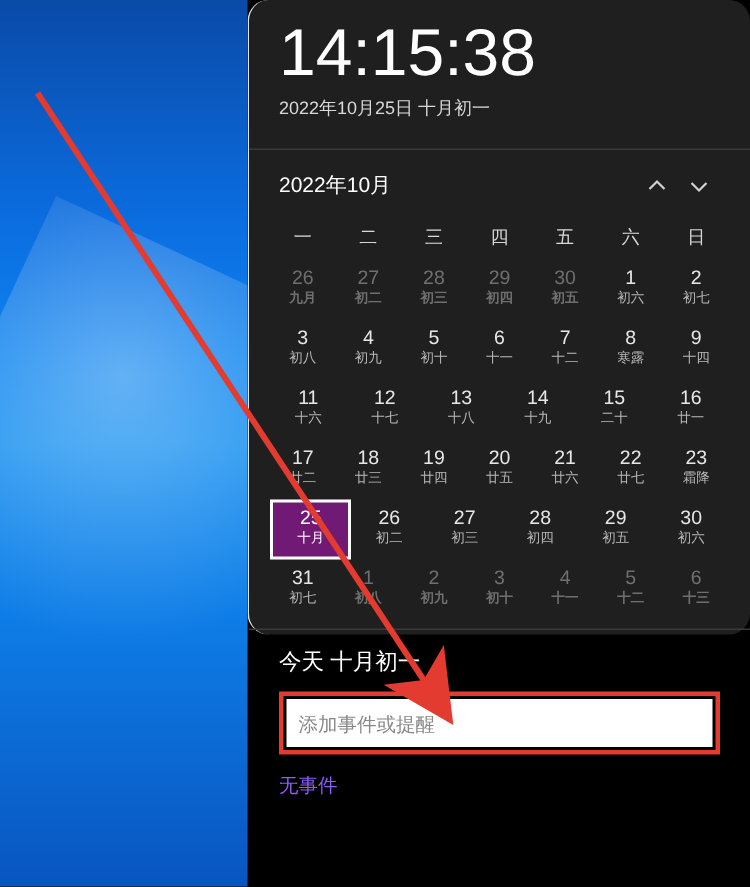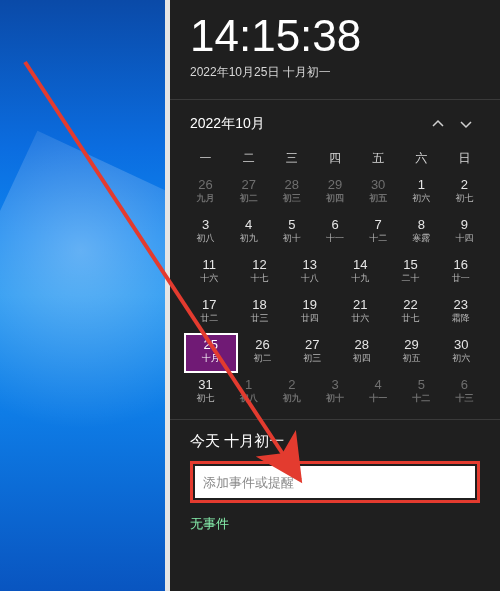--- a/index.html
+++ b/index.html
@@ -24,25 +24,26 @@
     left: -40px; top: 180px;
     width: 300px; height: 300px;
     background: radial-gradient(circle at 30% 30%, rgba(255,255,255,0.35), rgba(255,255,255,0) 60%);
     transform: rotate(25deg);
   }
   .flyout {
     position: absolute;
     left: 165px;
     top: 0;
     width: 335px;
-    height: 591px;
+    height: 423px;
     background: #1f1f1f;
     color: #fff;
-    border-left: 5px solid #e5e5e5;
+    border-left: 1px solid #e5e5e5;
     box-sizing: border-box;
+    border-radius: 14px;
   }
   .clock {
     padding: 14px 20px 6px 20px;
   }
   .time {
     font-size: 44px;
     font-weight: 300;
     letter-spacing: 0;
     line-height: 1;
   }
@@ -139,21 +140,21 @@
     font-family: inherit;
   }
   .event-input::placeholder { color: #888; }
   .input-highlight {
     border: 3px solid #e33b2f;
     padding: 2px;
     margin-bottom: 12px;
   }
   .no-events {
     font-size: 13px;
-    color: #86efac;
+    color: #8b5cf6;
   }
   
   .arrow-svg {
     position: absolute;
     left: 0; top: 0;
     pointer-events: none;
   }
 </style>
 </head>
 <body>
@@ -289,20 +290,24 @@
           </div>
           <div class="day-cell">
             <div class="day-num in">18</div>
             <div class="day-sub sub-norm">廿三</div>
           </div>
           <div class="day-cell">
             <div class="day-num in">19</div>
             <div class="day-sub sub-norm">廿四</div>
           </div>
           <div class="day-cell">
+            <div class="day-num in">20</div>
+            <div class="day-sub sub-norm">廿五</div>
+          </div>
+          <div class="day-cell">
             <div class="day-num in">21</div>
             <div class="day-sub sub-norm">廿六</div>
           </div>
           <div class="day-cell">
             <div class="day-num in">22</div>
             <div class="day-sub sub-norm">廿七</div>
           </div>
           <div class="day-cell">
             <div class="day-num in">23</div>
             <div class="day-sub sub-norm">霜降</div>

